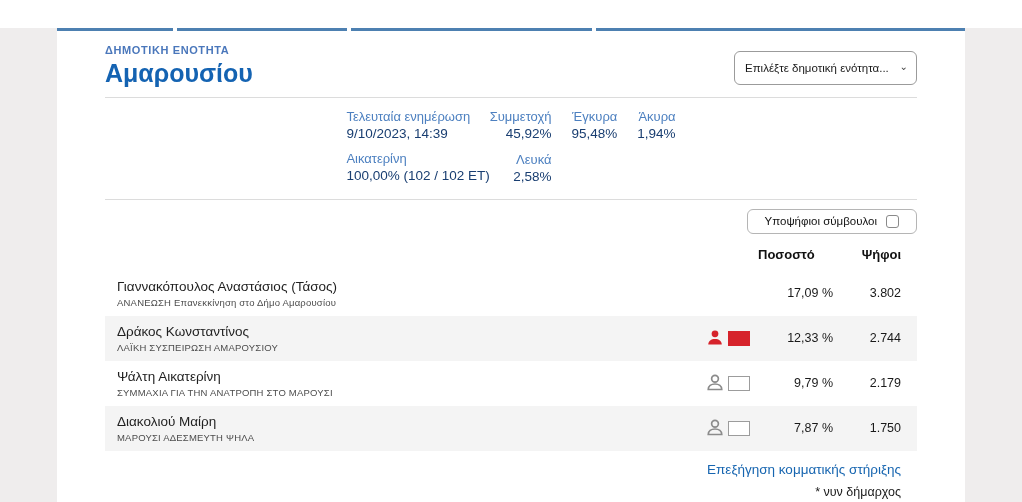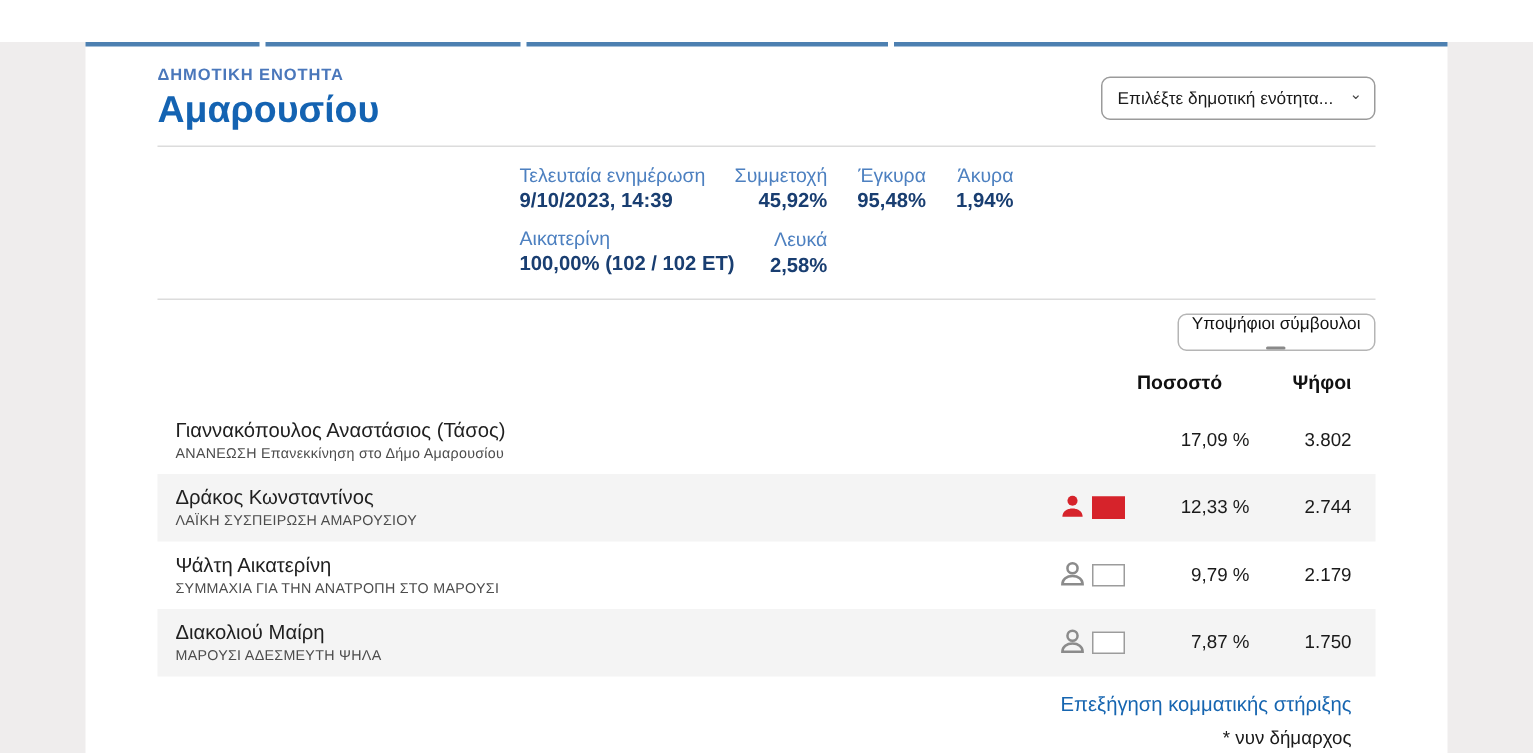--- a/index.html
+++ b/index.html
@@ -10,38 +10,38 @@
   
   .tab-strip { display:flex; gap:4px; margin:0 -48px; height:3px; }
   .tab-strip div { background:#4d80b1; height:3px; }
   .tab-strip .t1 { width:116px; } .tab-strip .t2 { width:170px; }
   .tab-strip .t3 { width:241px; } .tab-strip .t4 { flex:1; }
 
   
   .page-header { display:flex; justify-content:space-between; align-items:flex-start; padding:13px 0 9px; border-bottom:1px solid #dcdcdc; }
   .eyebrow { font-size:11px; font-weight:bold; color:#4a77bb; letter-spacing:0.6px; }
   .title { font-size:25px; font-weight:bold; color:#1463b2; margin-top:3px; }
-  .unit-select { margin-top:7px; width:183px; height:29px; border:1px solid #9b9b9b; border-radius:6px;
+  .unit-select { margin-top:7px; width:183px; height:34px; border:1px solid #9b9b9b; border-radius:6px;
     background:#fff; display:flex; align-items:center; justify-content:space-between; padding:0 8px 0 10px;
     font-size:11.5px; color:#1a1a1a; cursor:pointer; }
   .unit-select .chev { font-size:10px; color:#444; line-height:1; margin-top:-3px; }
 
   
   .stats-section { display:flex; justify-content:center; padding:11px 0 13px; border-bottom:1px solid #dcdcdc; }
   .stat-label { font-size:13px; color:#4d80c0; line-height:1.25; }
-  .stat-value { font-size:13.5px; font-weight:bold; color:#193e71; line-height:1.3; }
+  .stat-value { font-size:13.5px; font-weight:normal; color:#193e71; line-height:1.3; }
   .left-stats { display:flex; flex-direction:column; gap:8px; }
   .right-stats { display:grid; grid-template-columns:auto auto auto; column-gap:20px; row-gap:9px;
     justify-items:end; align-content:start; text-align:right; }
   .right-stats .span2 { grid-column:1 / 3; }
 
   
   .toolbar { display:flex; justify-content:flex-end; padding-top:9px; }
-  .toggle-btn { display:flex; align-items:center; gap:9px; height:25px; padding:0 9px; border:1px solid #b5b5b5;
-    border-radius:6px; background:#fff; font-size:11.5px; color:#111; cursor:pointer;flex-direction:column; }
+  .toggle-btn { display:flex; align-items:center; gap:9px; height:25px; padding:0 17px; border:1px solid #b5b5b5;
+    border-radius:6px; background:#fff; font-size:11.5px; color:#111; cursor:pointer; }
   .checkbox { width:13px; height:13px; border:1.5px solid #8a8a8a; border-radius:3px; background:#fff; }
 
   
   .thead { display:flex; align-items:flex-end; margin-top:13px; padding:0 16px 9px 12px; }
   .thead .sp { flex:1; }
   .col-pct { width:75px; text-align:left; }
   .col-votes { width:68px; text-align:right; }
   .thead .col-pct, .thead .col-votes { font-size:13px; font-weight:bold; color:#111; }
 
   .candidate-row { display:flex; align-items:center; height:45px; padding:0 16px 0 12px; cursor:pointer; }

